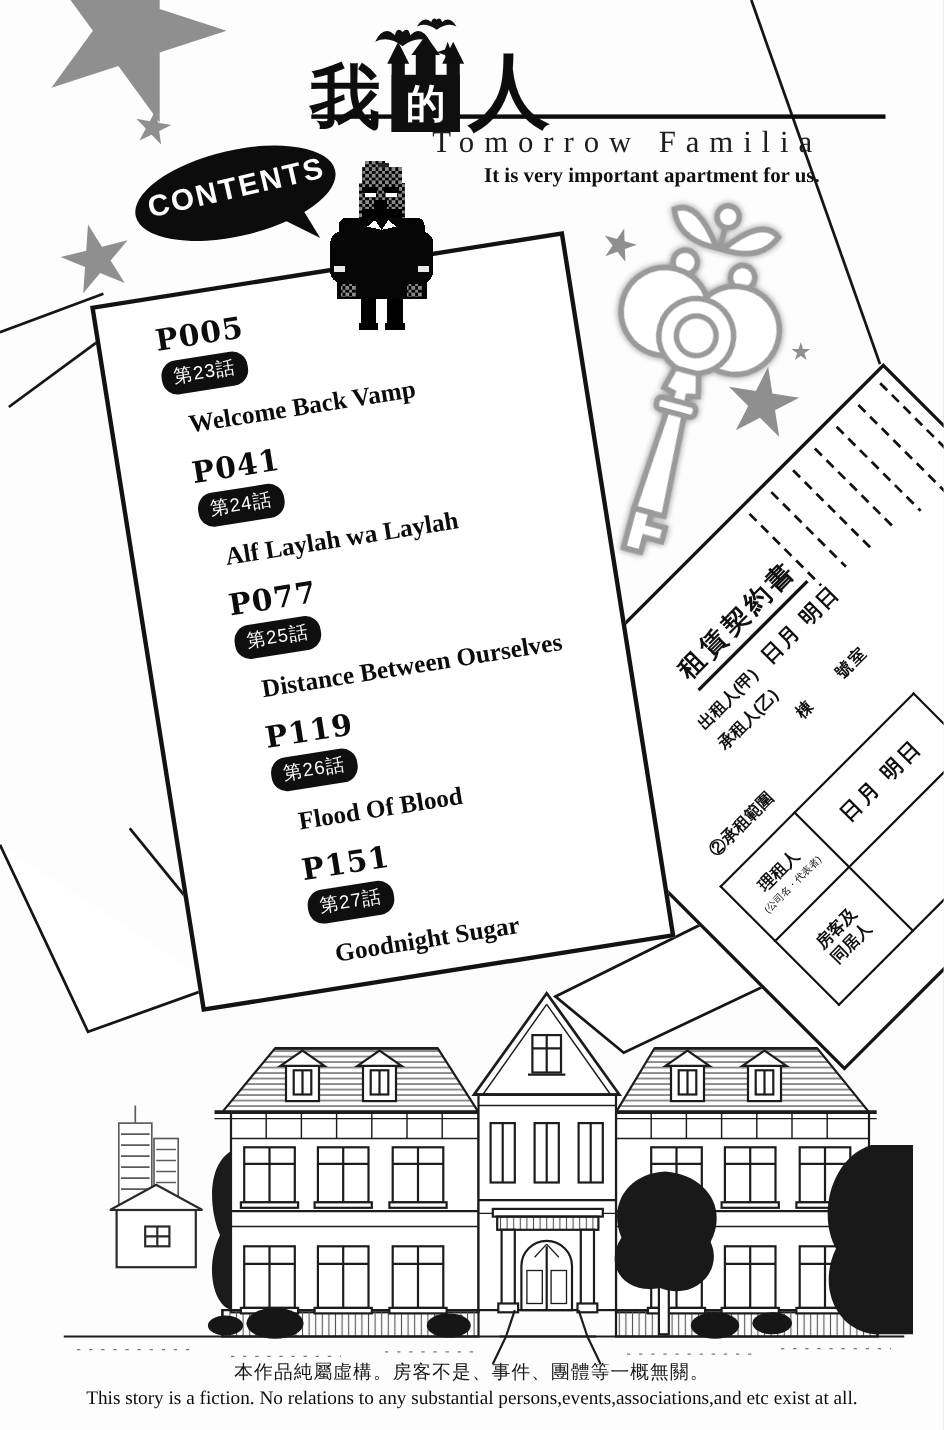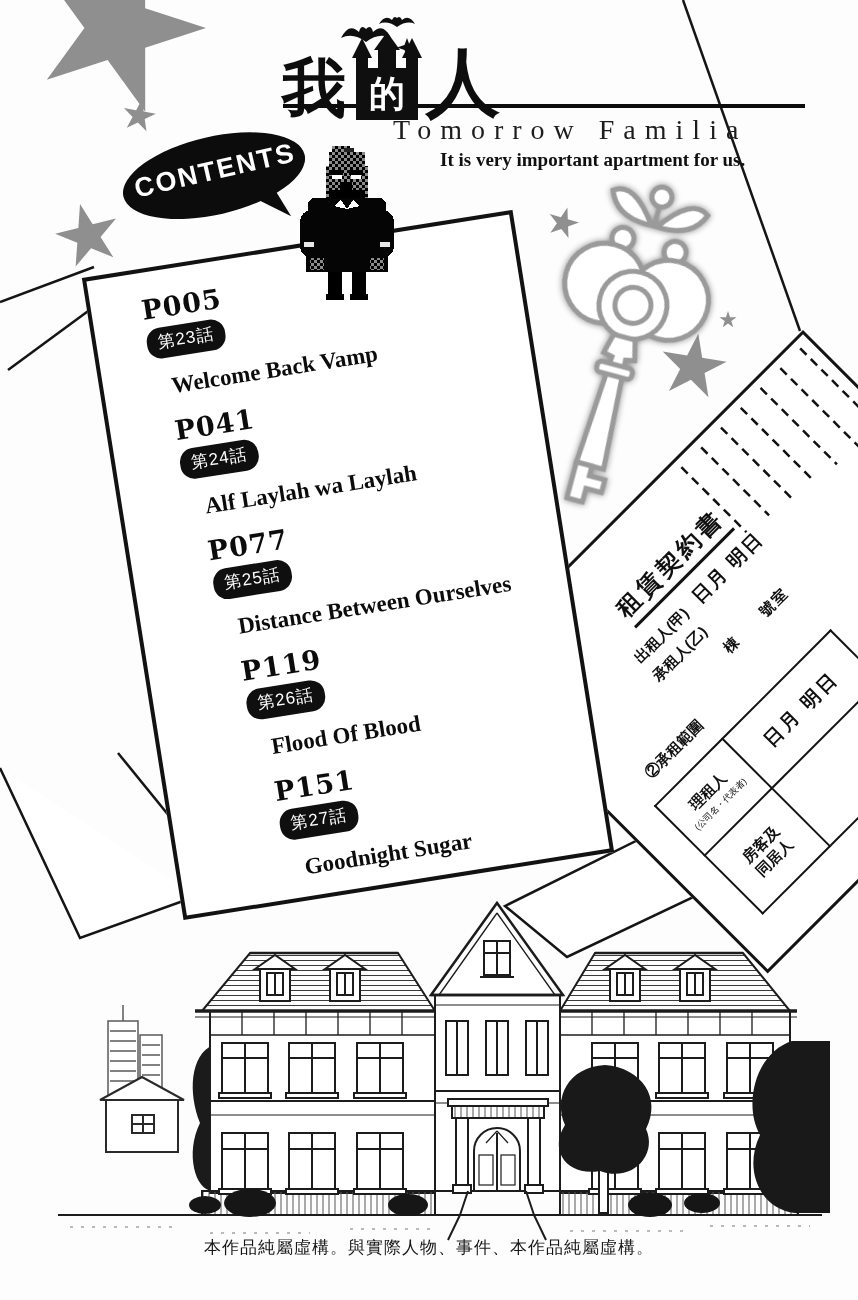--- a/index.html
+++ b/index.html
@@ -405,15 +405,16 @@
       </svg>
     </span>
     <span class="title-char big">人</span>
   </div>
   <div class="title-underline"></div>
   <div class="subtitle">Tomorrow Familia</div>
   <div class="tagline">
     <div>It is very important apartment for us.</div>
   </div>
 
-  <div class="footer-zh">本作品純屬虛構。與實際人物、事件、本作品純屬虛構。</div>
+  <div class="footer-zh">本作品純屬虛構。房客不是、事件、團體等一概無關。</div>
+  <div class="footer-en">This story is a fiction. No relations to any substantial persons,events,associations,and etc exist at all.</div>
 
 </div>
 
 </body></html>

